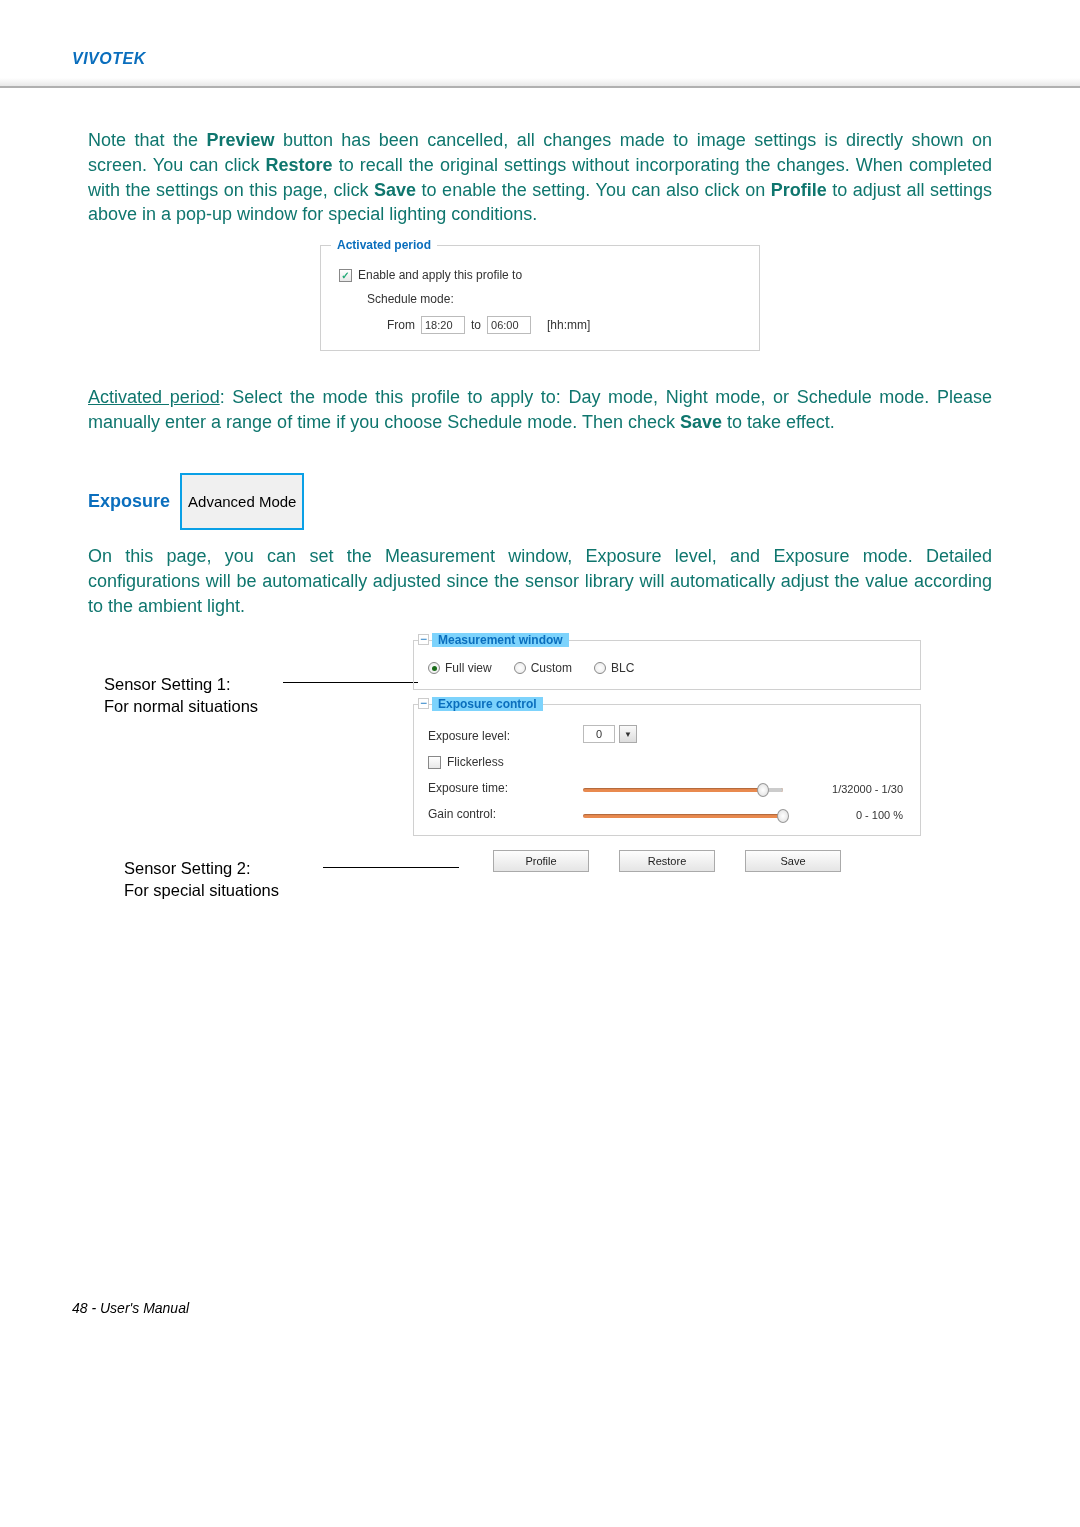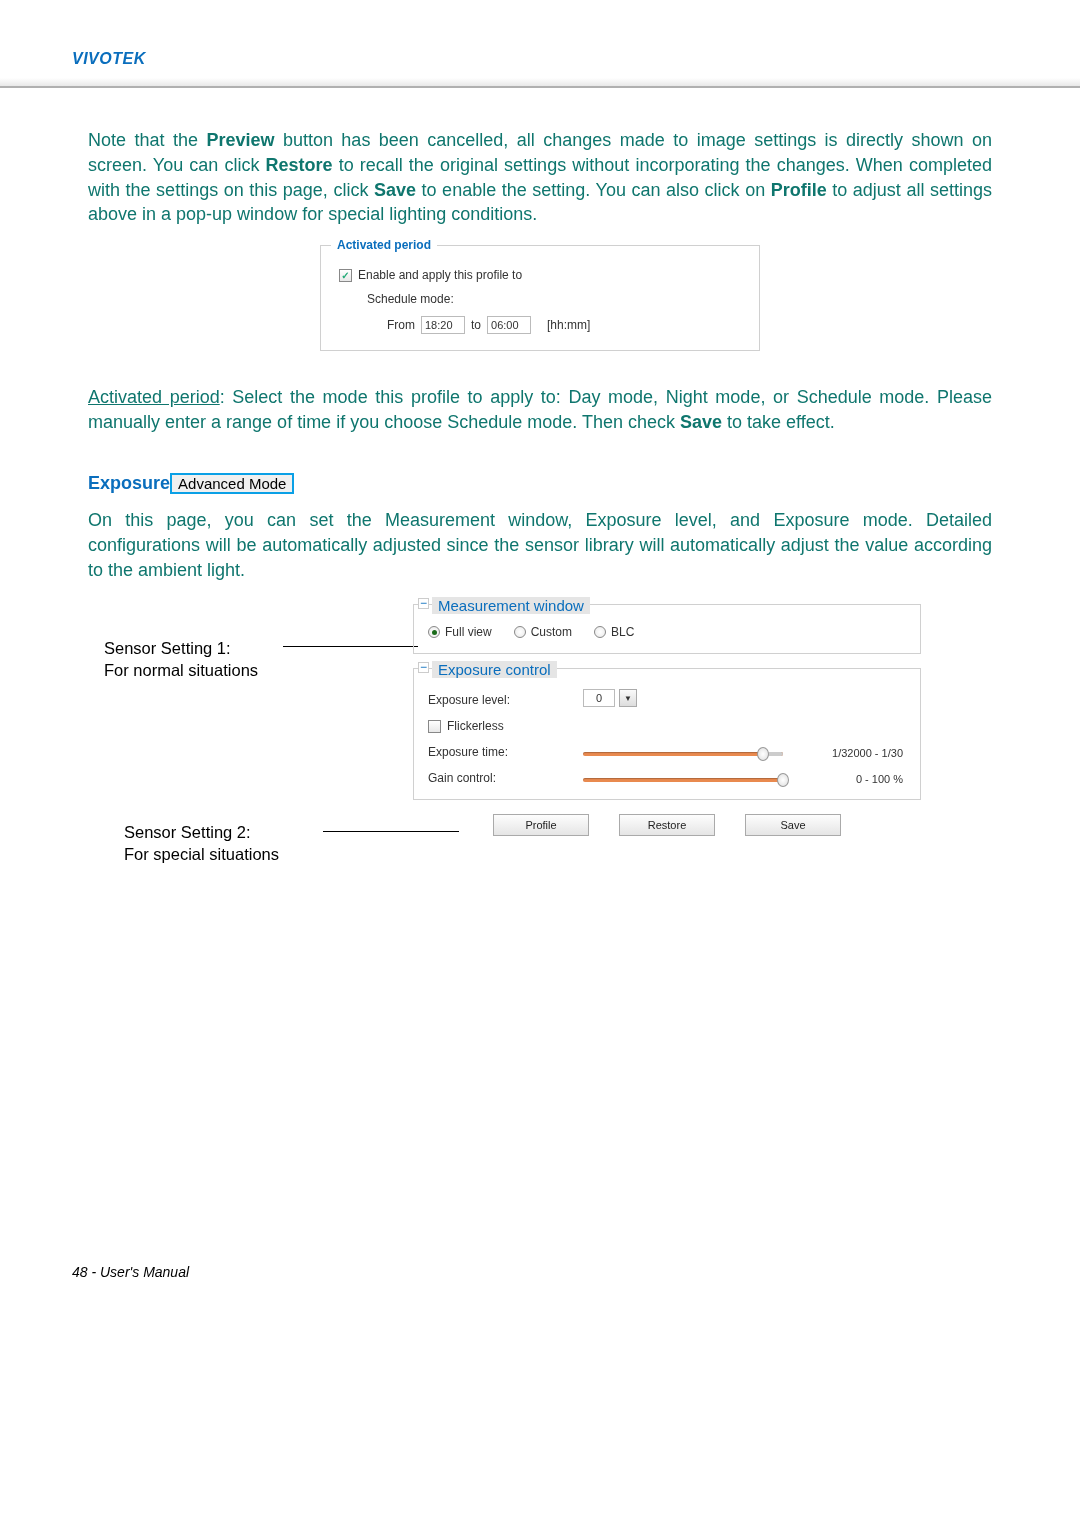--- a/index.html
+++ b/index.html
@@ -69,28 +69,28 @@
       font-size: 10px; color: #2a7; font-weight: bold;
     }
     .panel-activated .indent { margin-left: 28px; }
     .panel-activated .schedule-row { margin-left: 48px; display: flex; align-items: center; gap: 6px; }
     .panel-activated .txt-in {
       width: 44px; height: 18px; border: 1px solid #bbb; background: #fff;
       font-size: 11px; padding: 1px 3px; display: inline-flex; align-items: center;
     }
 
     
-    .expo-row { display: flex; align-items: center; margin: 38px 0 14px 0; }
+    .expo-row { display: flex; align-items: center; gap: 10px; margin: 38px 0 14px 0; }
     .expo-title { color: #0a6ebd; font-weight: bold; font-size: 18px; }
     .expo-badge {
       border: 2px solid #0aa0e6;
       background: #f0f0f0;
       color: #000;
       font-size: 15px;
-      padding: 0 6px;
+      padding: 18px 6px;
     }
 
     
     .exposure-area {
       position: relative;
       margin-top: 22px;
       height: 280px;
     }
     .sensor-label-1 {
       position: absolute;
@@ -133,25 +133,25 @@
       position: relative;
       padding: 20px 14px 14px 14px;
       font-size: 12px;
       color: #333;
       margin-bottom: 14px;
     }
     .fieldset .legend {
       position: absolute;
       top: -8px;
       left: 18px;
-      background: #e5e5e5;
+      background: #7dd3fc;
       padding: 0 6px;
-      font-weight: normal;
+      font-weight: bold;
       color: #0a6ebd;
-      font-size: 15px;
+      font-size: 12px;
     }
     .fieldset .collapse {
       position: absolute;
       top: -7px;
       left: 4px;
       width: 11px; height: 11px;
       border: 1px solid #ccc;
       background: #fff;
       font-size: 12px;
       line-height: 8px;

